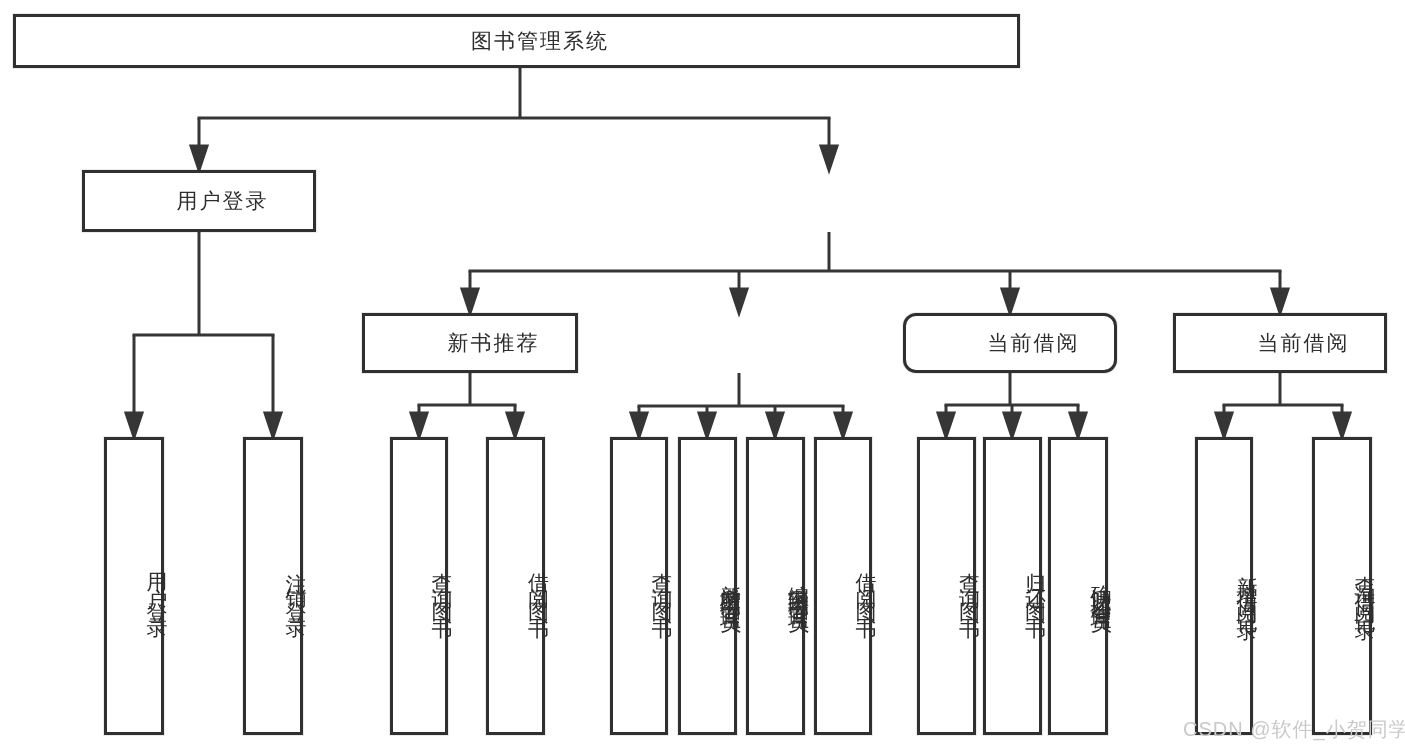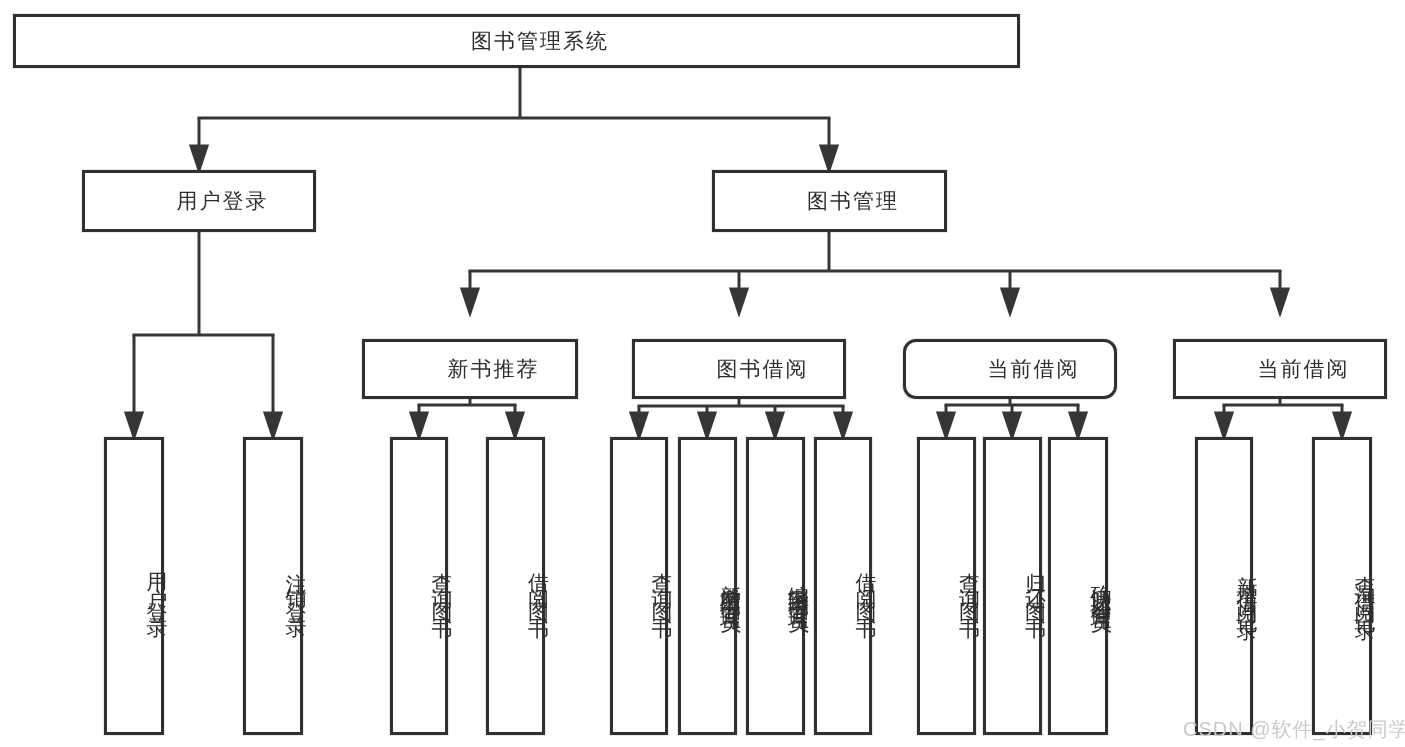--- a/index.html
+++ b/index.html
@@ -33,21 +33,21 @@
     text-orientation:mixed;
     font-size:21px;
     line-height:1;
     white-space:nowrap;
   }
   .v-short span{letter-spacing:15px;}
   .v-med span{letter-spacing:9px;}
   .v-long span{letter-spacing:4px;}
   
   .lv2{width:234px;height:62px;}
-  .lv3{width:214px;height:60px;margin-top:26px;}
+  .lv3{width:214px;height:60px;}
   .leaf{top:437px;height:298px;}
   #watermark{
     position:absolute;
     left:1183px;top:716px;
     font-size:20px;
     color:#c9c9c9;
     letter-spacing:1px;
     white-space:nowrap;
   }
 </style>
@@ -125,29 +125,23 @@
     </g>
   </svg>
 
   <div class="node" style="left:13px;top:14px;width:1007px;height:54px;">
     <span class="h-label">图书管理系统</span>
   </div>
 
   <div class="node lv2" style="left:82px;top:170px;">
     <span class="h-label">用户登录</span>
   </div>
-  <div class="node lv2" style="left:712px;top:170px;width:235px;">
-    <span class="h-label">图书管理</span>
-  </div>
 
   <div class="node lv3" style="left:362px;top:313px;width:216px;">
     <span class="h-label">新书推荐</span>
-  </div>
-  <div class="node lv3" style="left:632px;top:313px;">
-    <span class="h-label">图书借阅</span>
   </div>
   <div class="node lv3" style="left:903px;top:313px;border-radius:13px;">
     <span class="h-label">当前借阅</span>
   </div>
   <div class="node lv3" style="left:1173px;top:313px;">
     <span class="h-label">当前借阅</span>
   </div>
 
   <div class="node leaf v-node v-short" style="left:104px;width:60px;">
     <span>用户登录</span>

